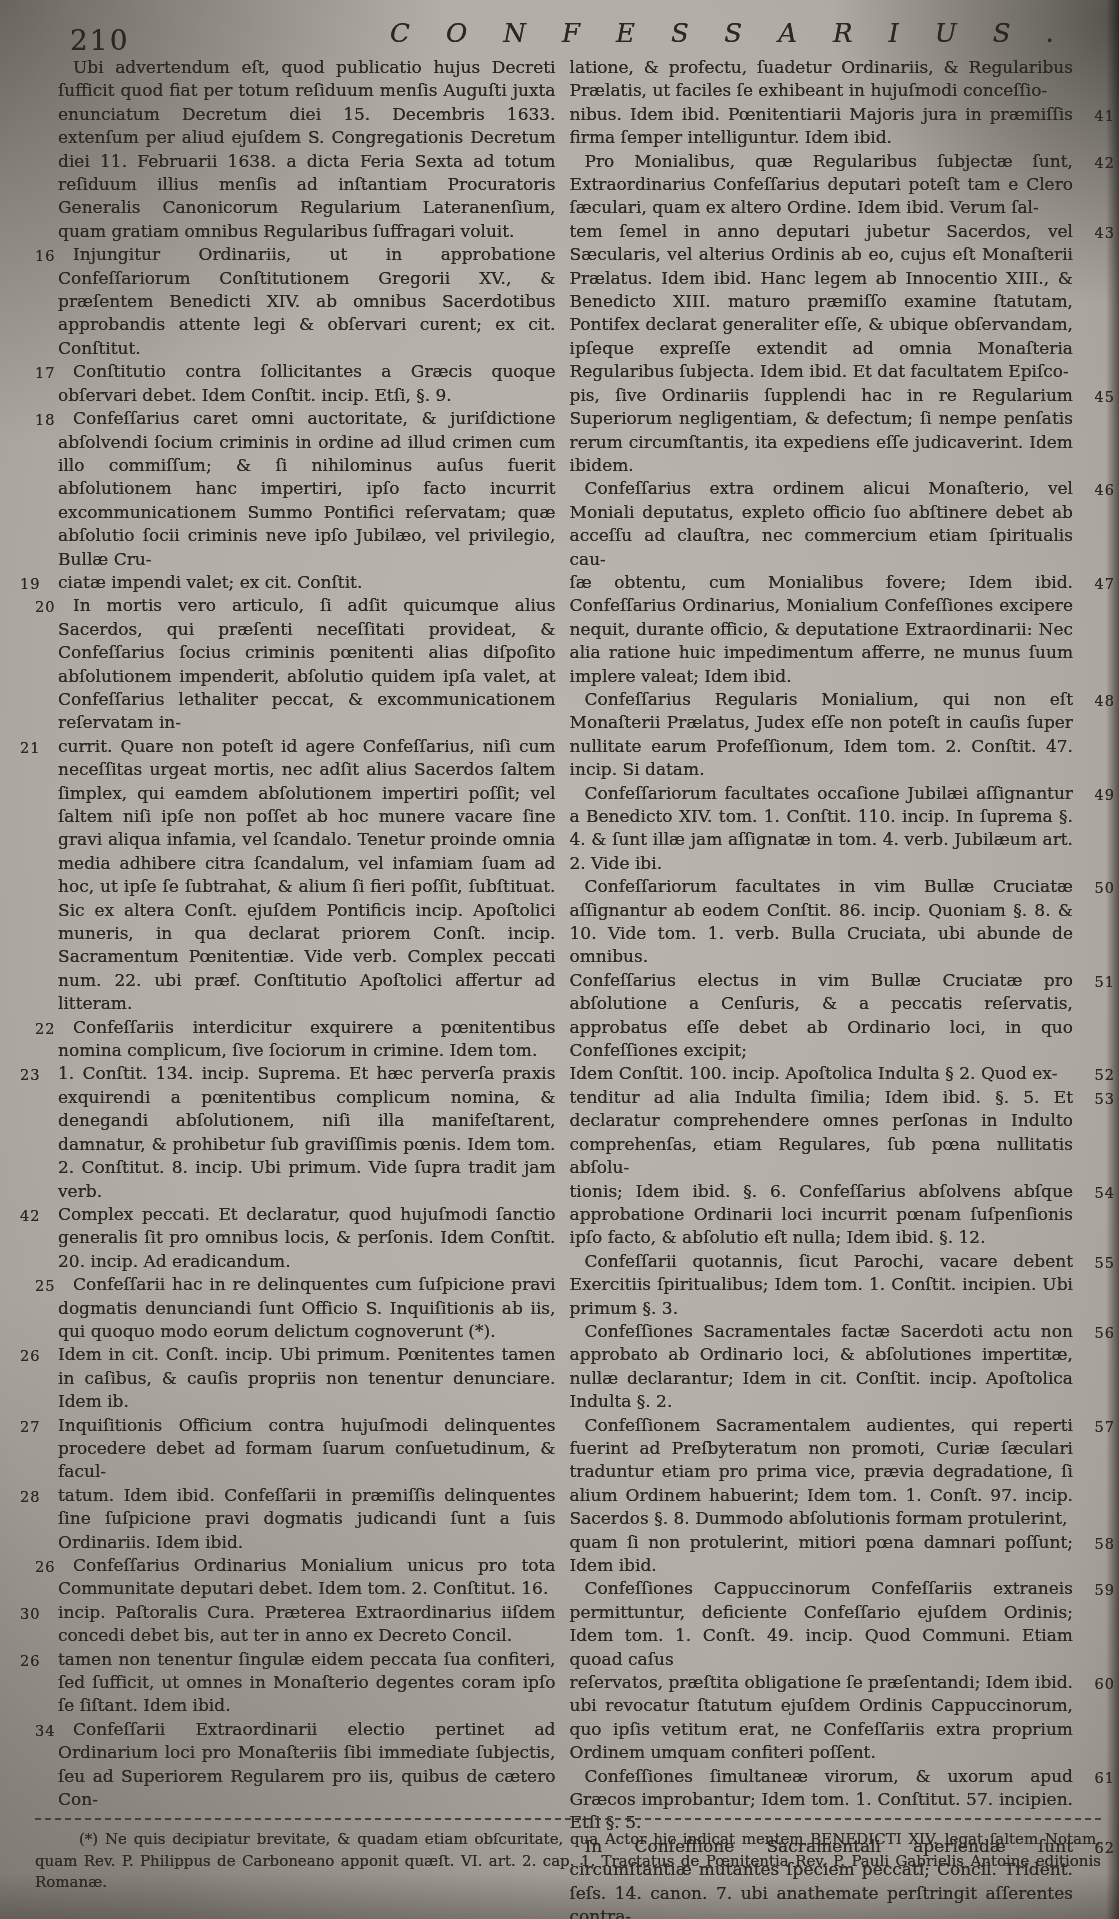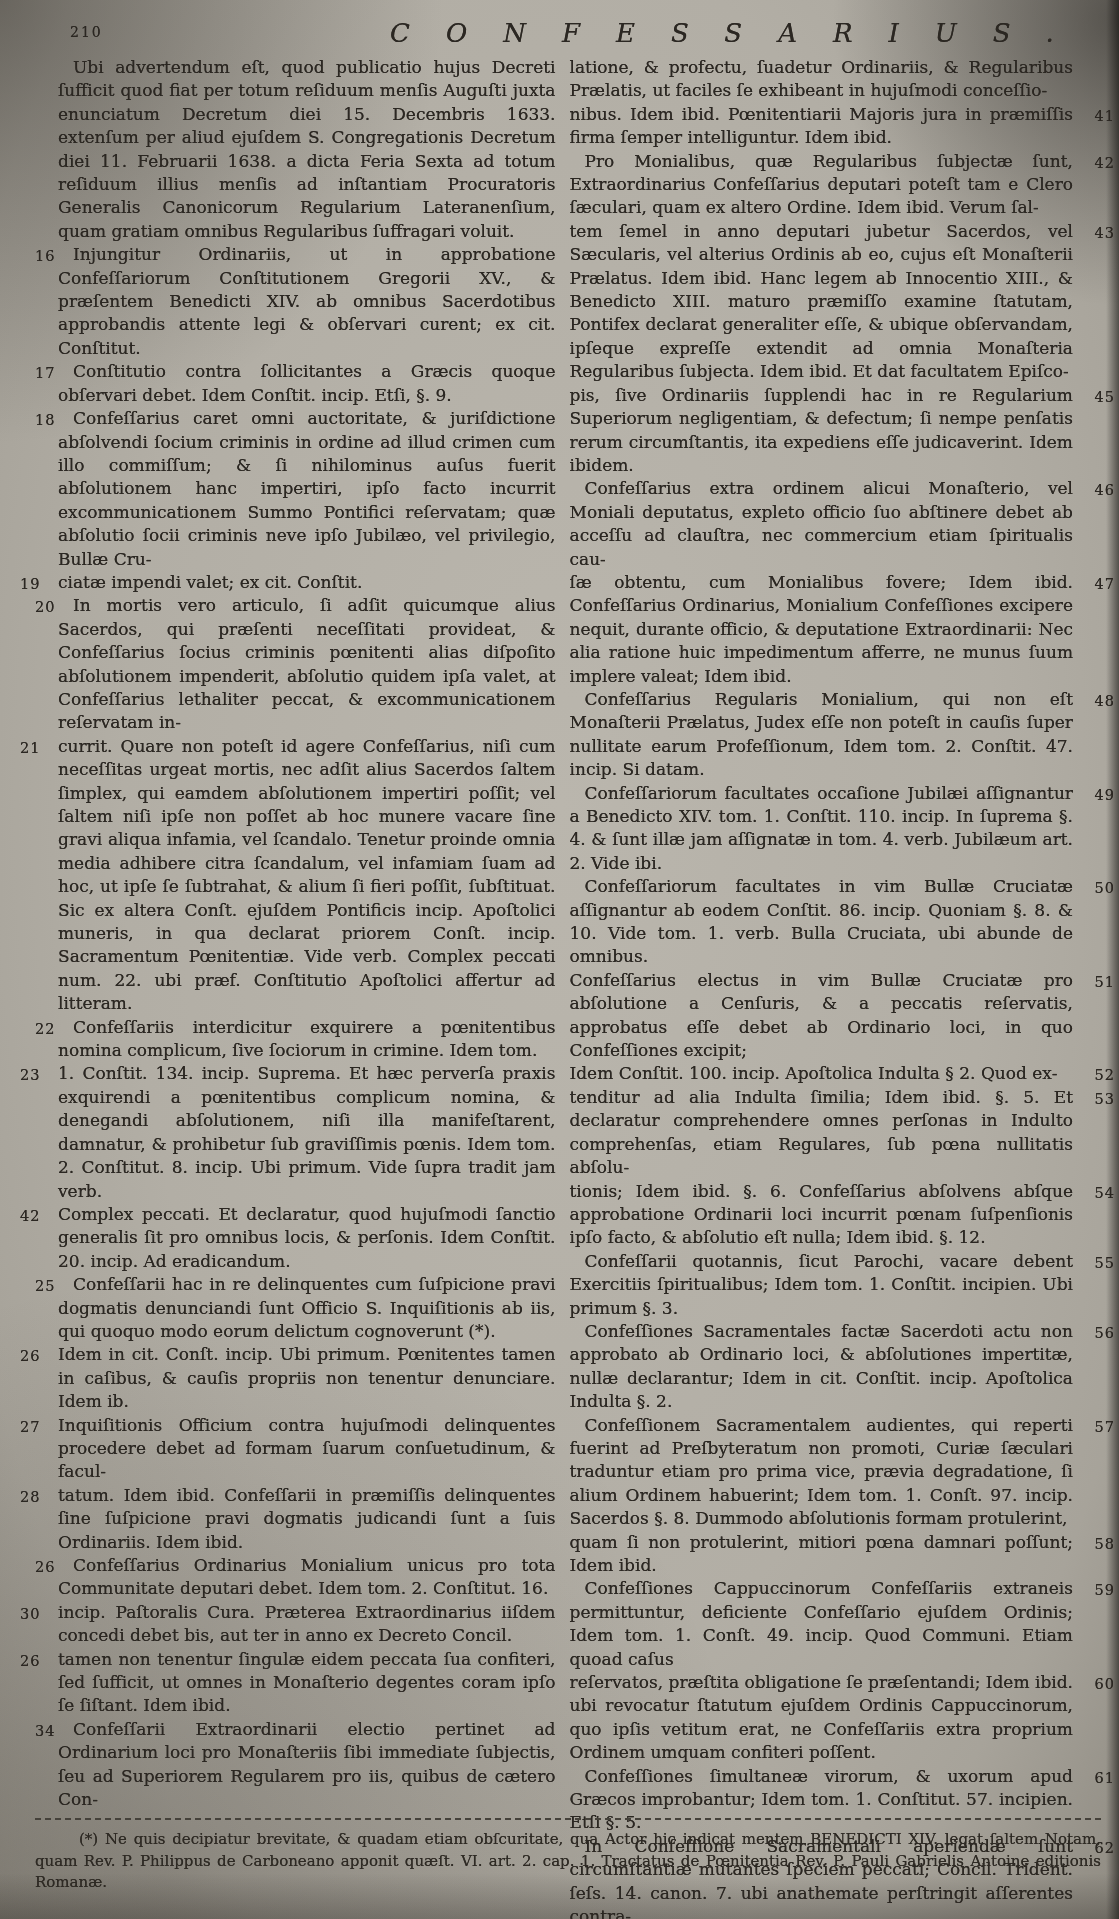--- a/index.html
+++ b/index.html
@@ -10,21 +10,21 @@
       radial-gradient(circle at 100% 1%, rgba(12,10,8,.50), rgba(12,10,8,0) 13%),
       linear-gradient(to left, rgba(10,9,7,.55) 0px, rgba(10,9,7,0) 13px),
       linear-gradient(to top, rgba(30,27,22,.30) 0px, rgba(30,27,22,0) 46px),
       radial-gradient(circle at 15% 97%, rgba(40,36,30,.22), rgba(40,36,30,0) 28%),
       radial-gradient(ellipse at 50% 42%, #bab6ad 0%, #b2aea5 55%, #a7a39a 80%, #8f8b82 100%);
     font-family:"DejaVu Serif", serif;
     color:#2b2722;
   }
   .page *{text-shadow:0 0 .6px rgba(43,39,34,.85);}
   .header{position:relative;height:56px;}
-  .pagenum{position:absolute;left:70px;top:24px;font-size:14px;letter-spacing:2px;}
+  .pagenum{position:absolute;left:70px;top:24px;font-size:28px;letter-spacing:2px;}
   .title{position:absolute;left:390px;top:18px;font-size:26px;letter-spacing:36px;white-space:nowrap;font-style:italic;}
   .columns{display:flex;align-items:flex-start;}
   .col{box-sizing:border-box;width:50%;font-size:17px;line-height:23.4px;text-align:justify;}
   .col-left{padding-left:58px;padding-right:4px;}
   .col-right{padding-left:10px;padding-right:46px;}
   .col p.item{margin:0;position:relative;}
   .col p.item.indent{text-indent:15px;}
   .mnum{position:absolute;top:2px;font-size:14.5px;letter-spacing:1px;}
   .col-left .mnum{left:-38px;}
   .col-right .mnum{right:-42px;}

